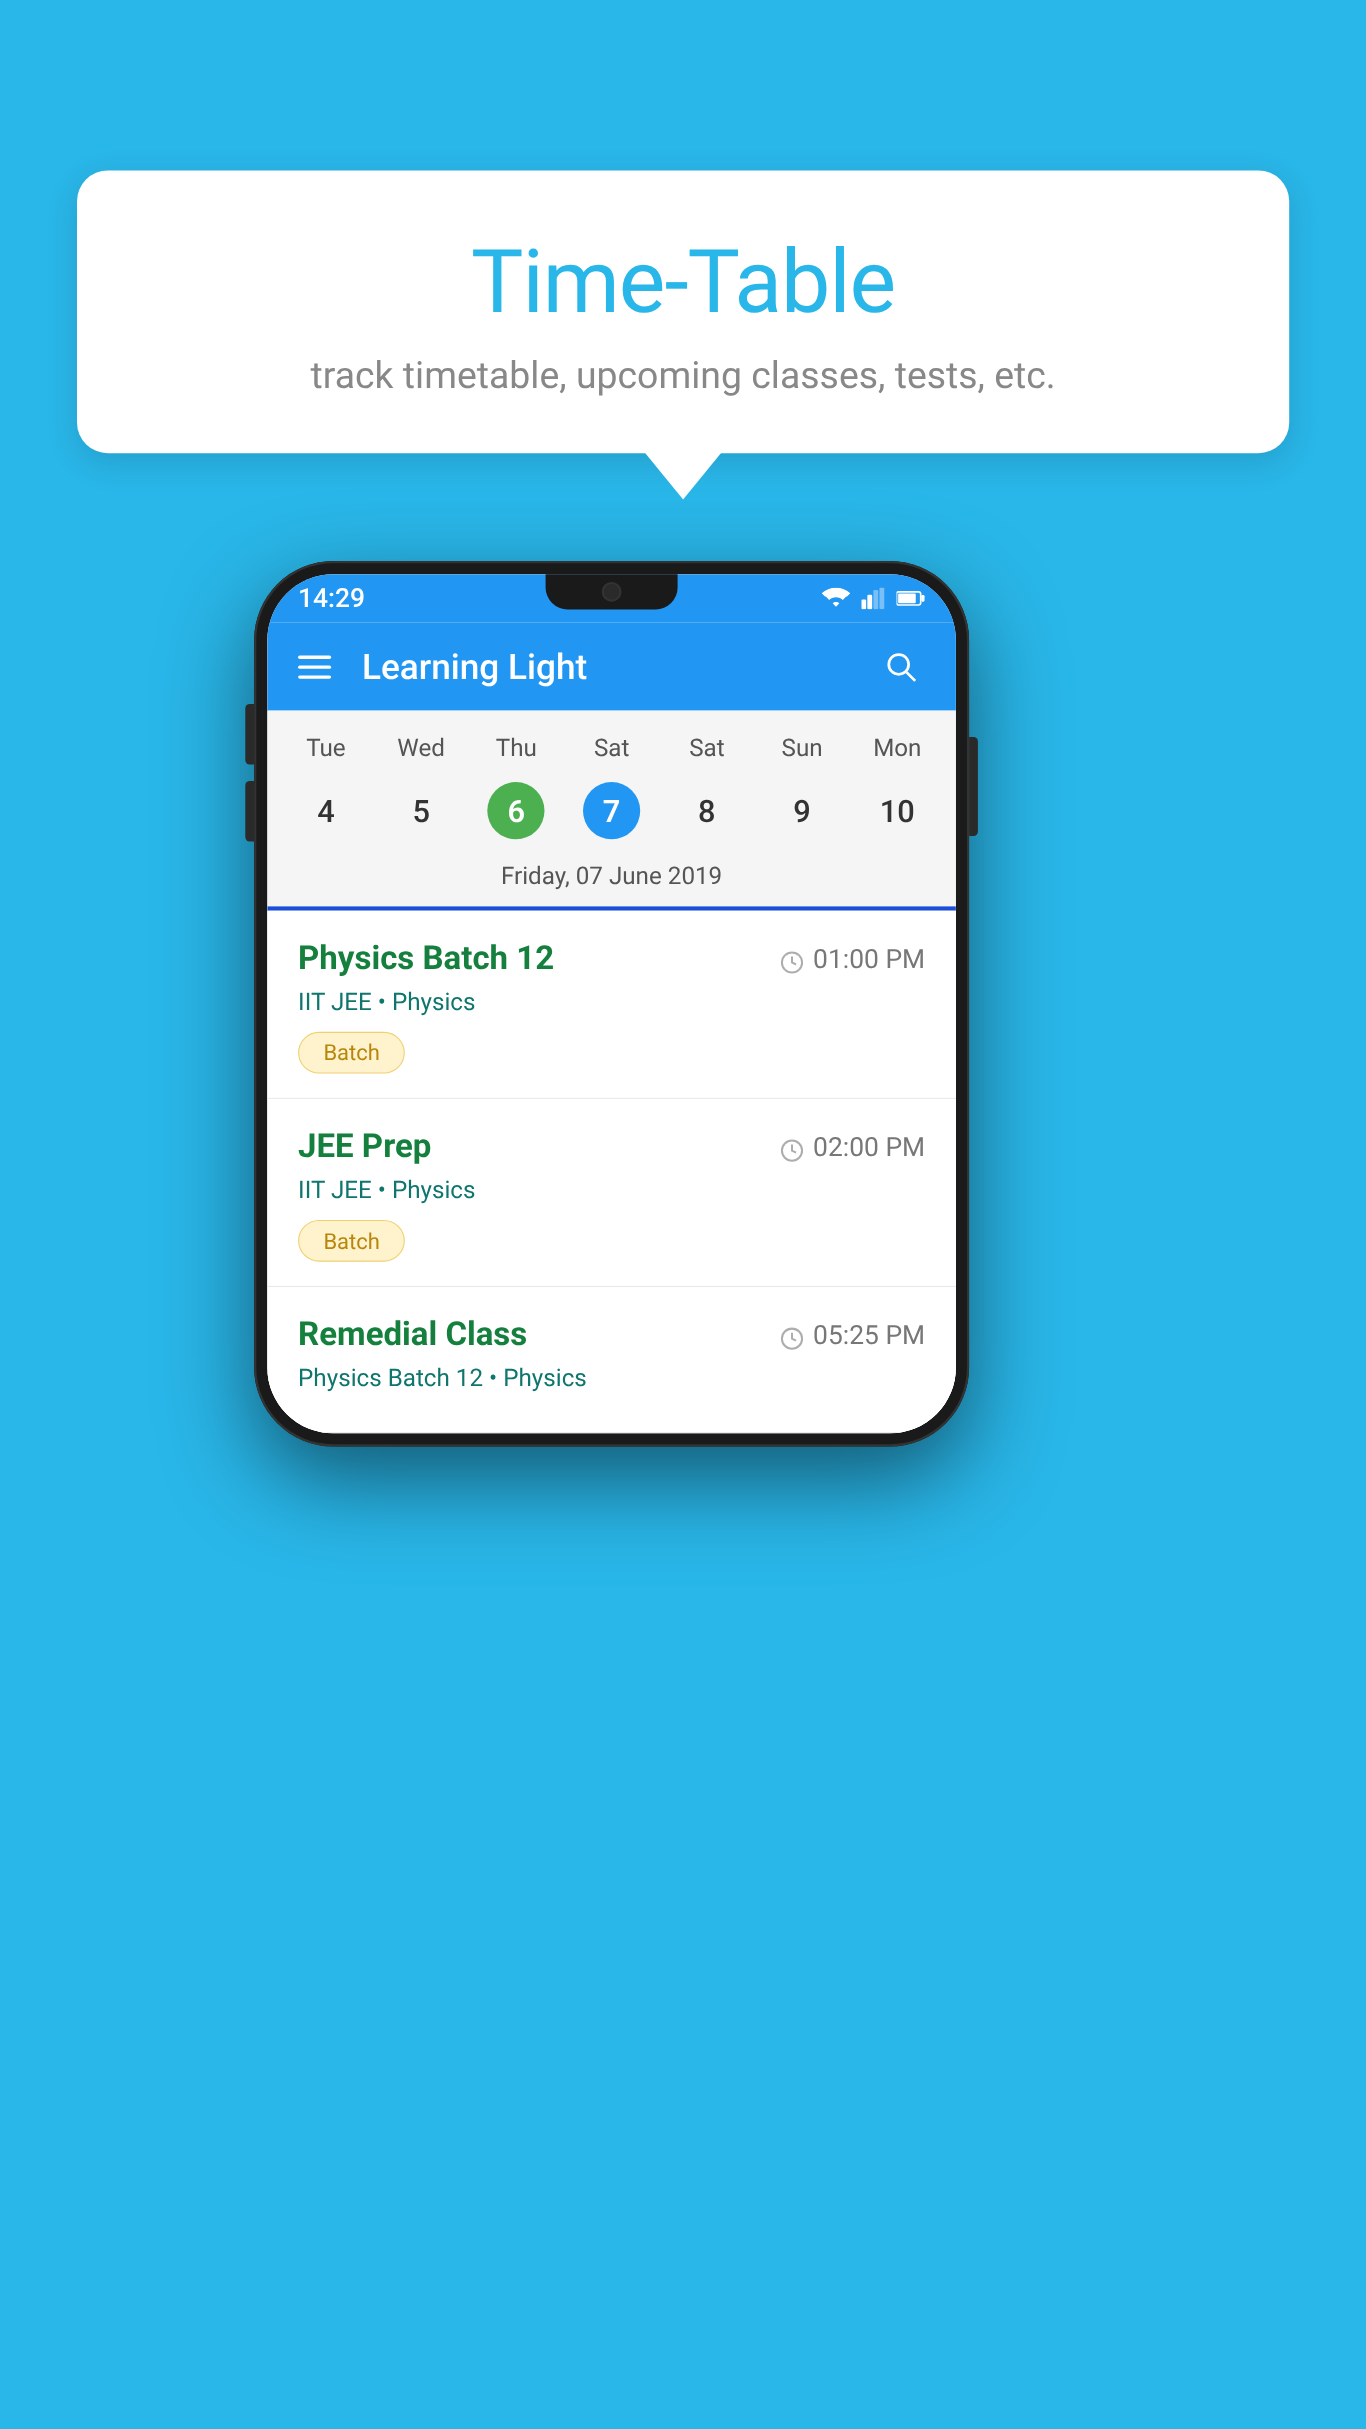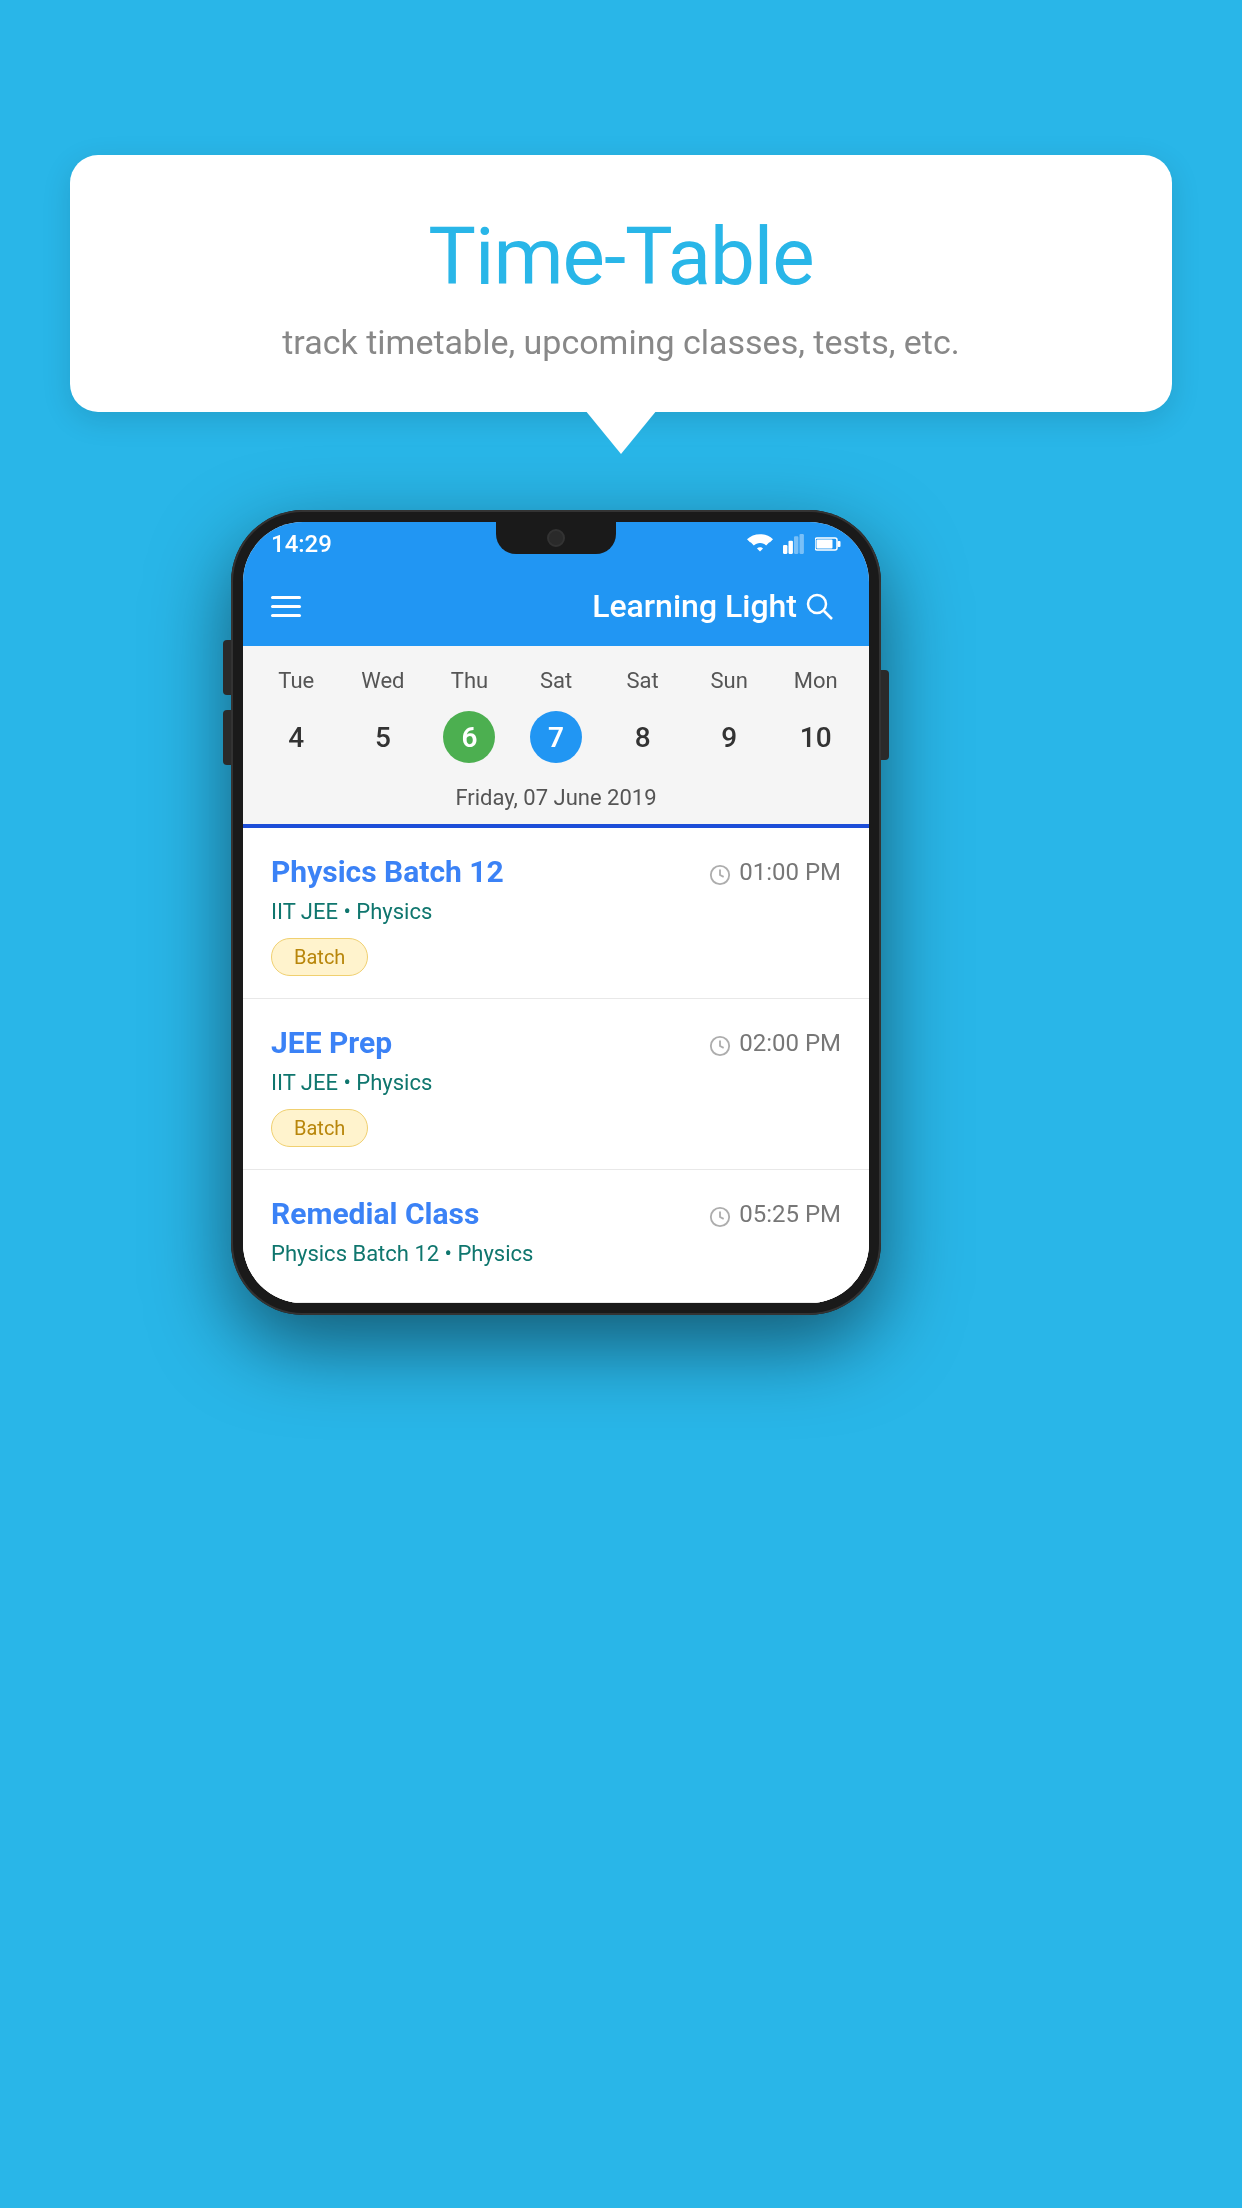--- a/index.html
+++ b/index.html
@@ -193,21 +193,20 @@
       height: 3px;
       background: white;
       border-radius: 2px;
     }
 
     .app-title {
       color: white;
       font-size: 32px;
       font-weight: 500;
       flex: 1;
-      text-align: right;
     }
 
     .search-icon-btn {
       width: 44px;
       height: 44px;
       display: flex;
       align-items: center;
       justify-content: center;
       cursor: pointer;
     }
@@ -295,21 +294,21 @@
     .schedule-item-header {
       display: flex;
       justify-content: space-between;
       align-items: center;
       margin-bottom: 10px;
     }
 
     .schedule-item-title {
       font-size: 30px;
       font-weight: 700;
-      color: #3b82f6;
+      color: #15803d;
     }
 
     .schedule-item-time {
       display: flex;
       align-items: flex-end;
       gap: 8px;
       font-size: 24px;
       color: #777;
     }
 

